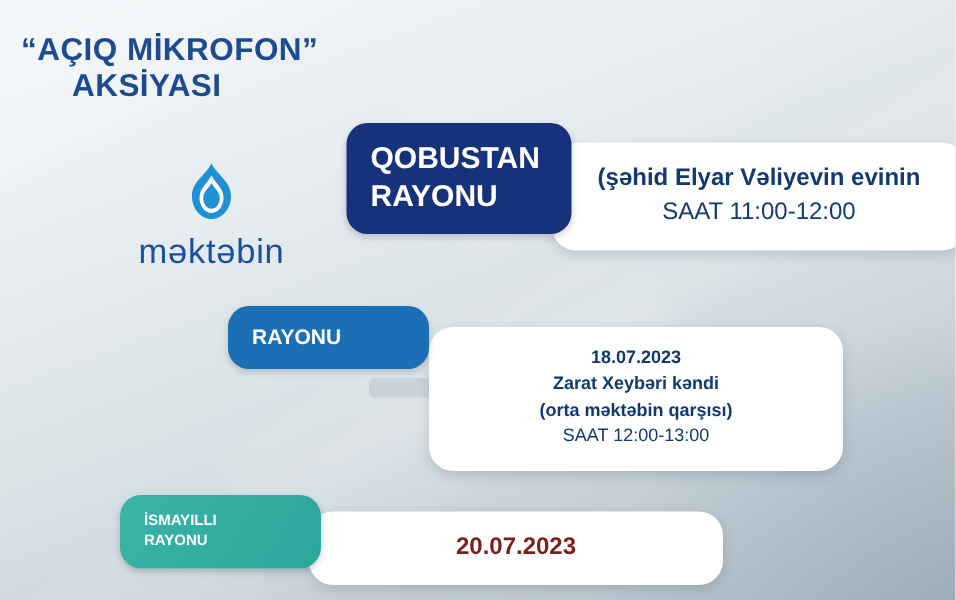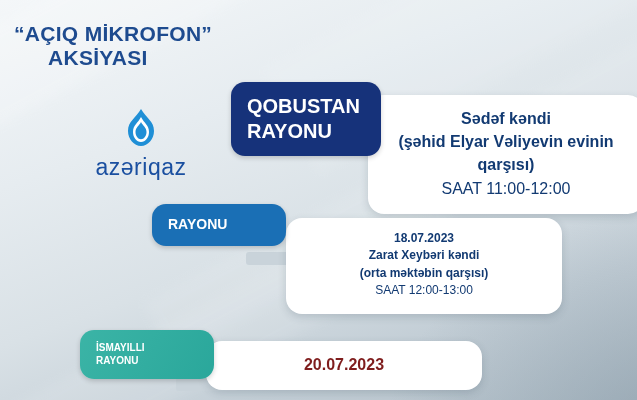--- a/index.html
+++ b/index.html
@@ -96,32 +96,30 @@
   </div>
 
   <div class="logo">
     <span class="flame-wrap">
       <svg width="34" height="40" viewBox="0 0 34 40">
         <path d="M17 1 C12 10 4 13 4 23 C4 31 10 38 17 38 C24 38 30 31 30 23 C30 13 22 10 17 1 Z" fill="#1f8fd6"></path>
         <path d="M17 9 C14 15 9 17 9 24 C9 29.5 12.6 34 17 34 C21.4 34 25 29.5 25 24 C25 17 20 15 17 9 Z" fill="#ffffff"></path>
         <path d="M17 14 C15 18 11.5 19.5 11.5 24 C11.5 28 14 31.2 17 31.2 C20 31.2 22.5 28 22.5 24 C22.5 19.5 19 18 17 14 Z" fill="#1f8fd6"></path>
       </svg>
     </span>
-    <span class="logo-text">azəriqaz</span>
+    <span class="logo-text">məktəbin</span>
   </div>
 
   <div class="connector c1"></div>
   <div class="tag tag-1">
     <span>QOBUSTAN</span>
     <span>RAYONU</span>
   </div>
   <div class="card card-1">
-    <span class="line place">Sədəf kəndi</span>
     <span class="line note">(şəhid Elyar Vəliyevin evinin</span>
-    <span class="line note">qarşısı)</span>
     <span class="line hours">SAAT 11:00-12:00</span>
   </div>
 
   <div class="connector c2"></div>
   <div class="tag tag-2">
     <span>RAYONU</span>
   </div>
   <div class="card card-2">
     <span class="line date">18.07.2023</span>
     <span class="line place">Zarat Xeybəri kəndi</span>

